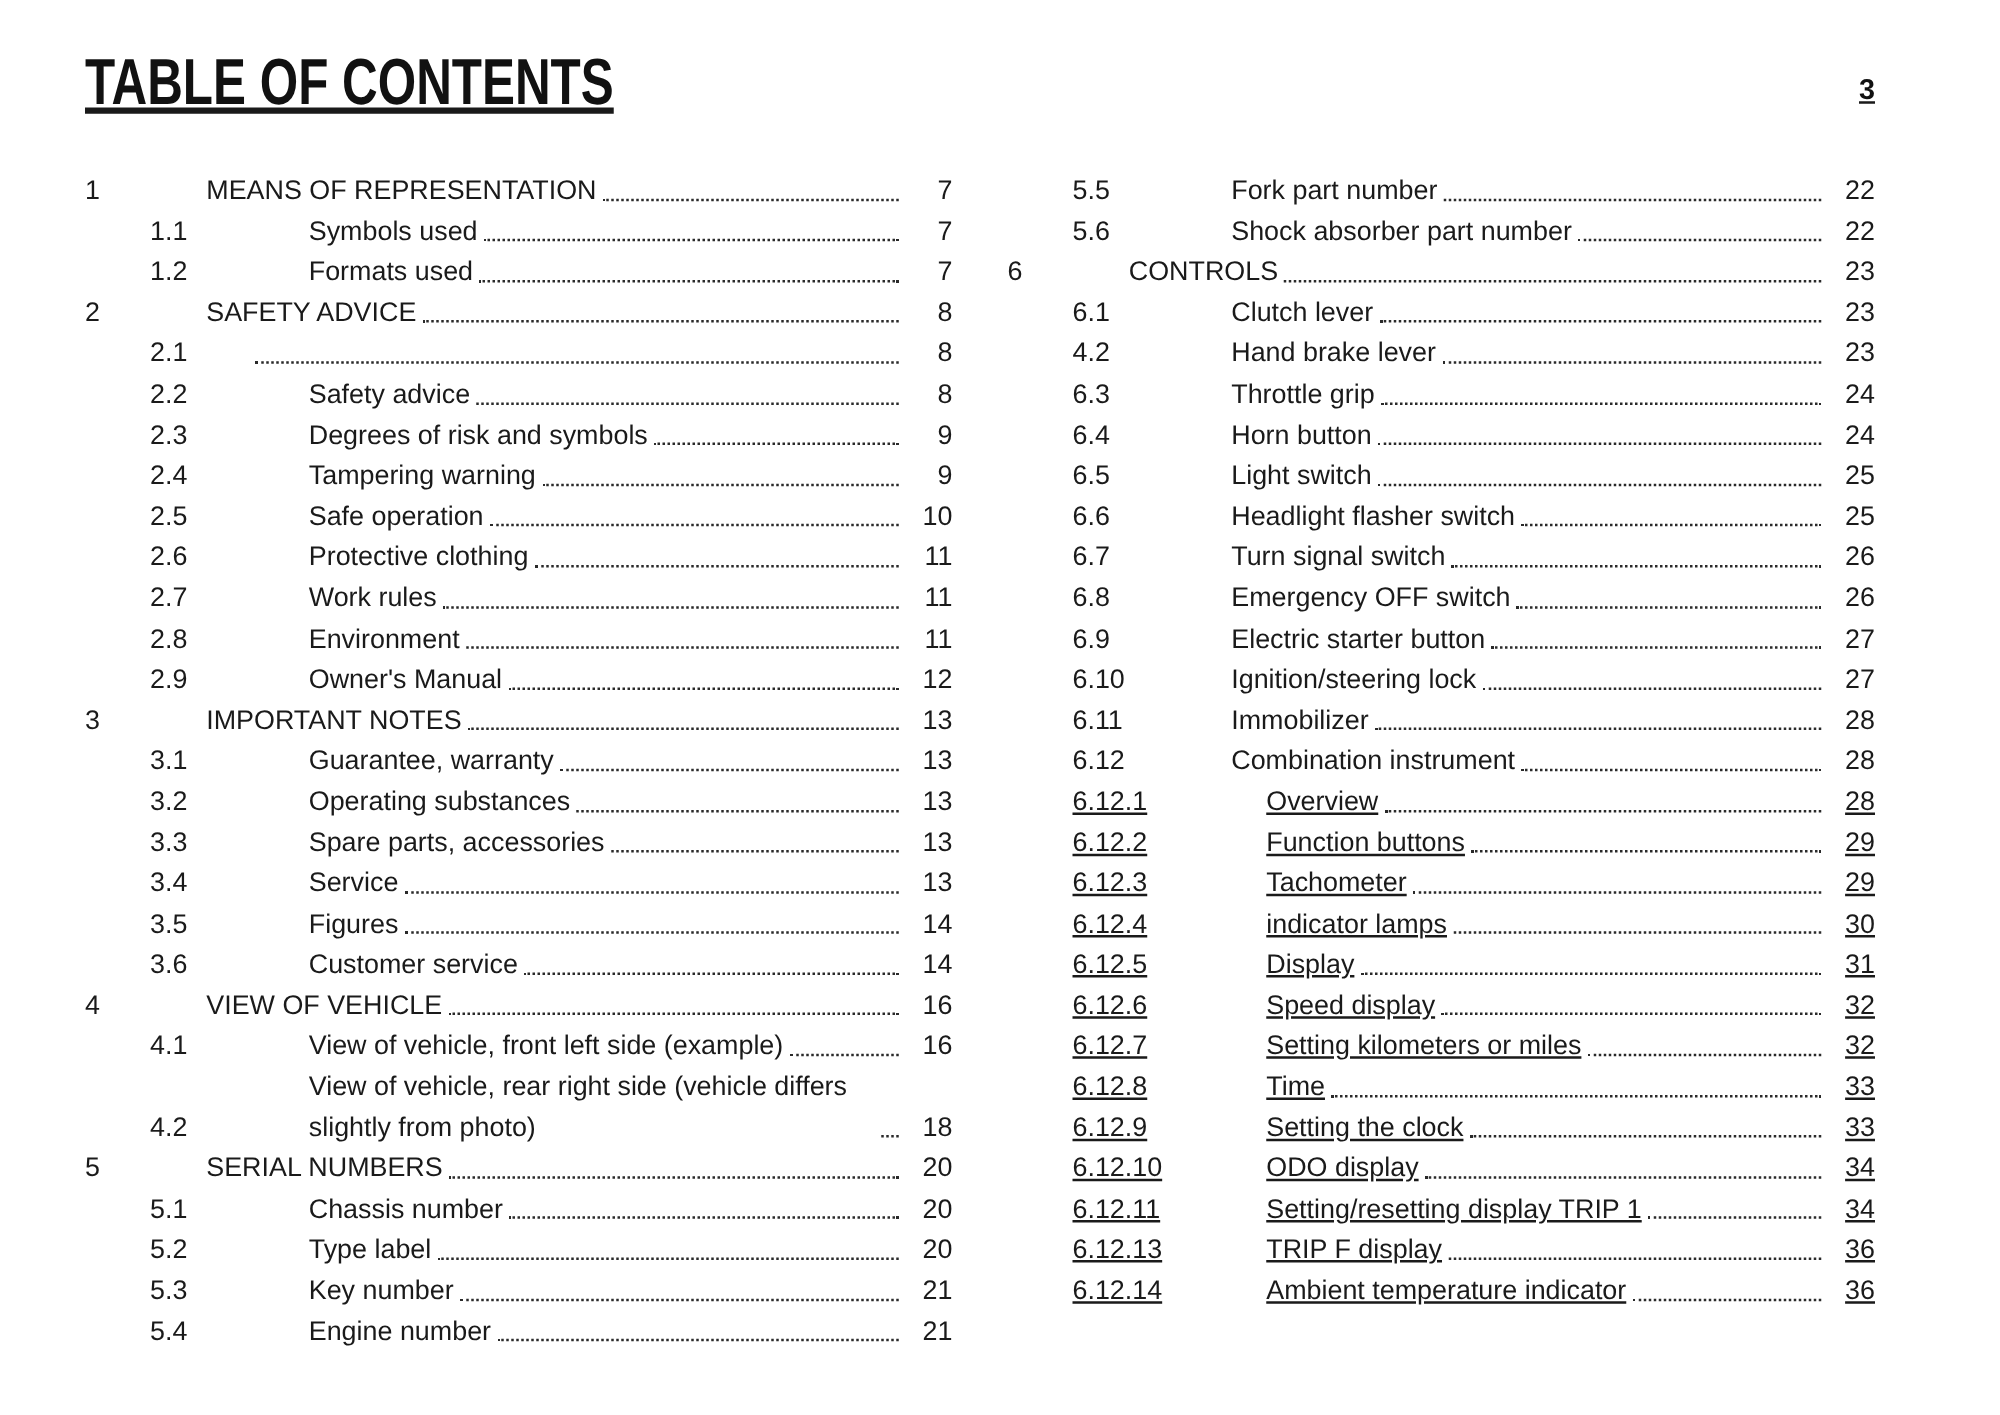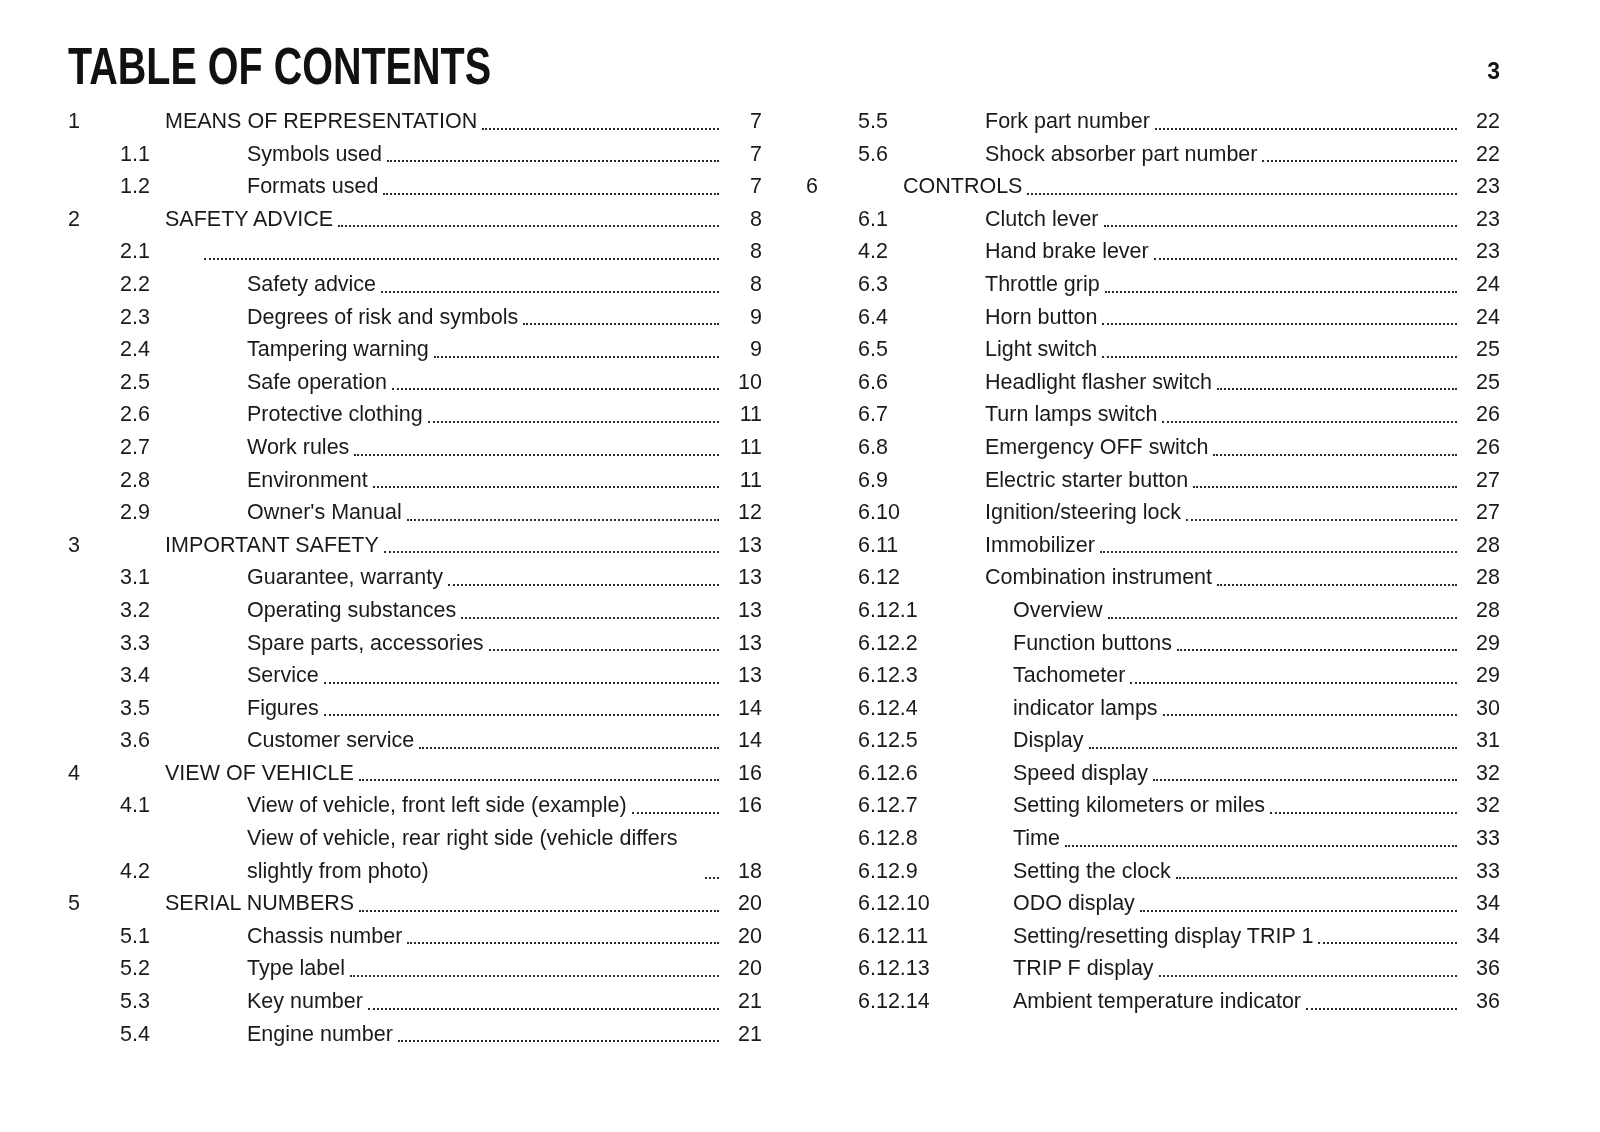--- a/index.html
+++ b/index.html
@@ -14,21 +14,22 @@
     height: 1132px;
     background: #ffffff;
     box-sizing: border-box;
     padding: 36px 100px 0 68px;
     overflow: hidden;
   }
   .header {
     display: flex;
     align-items: flex-start;
     justify-content: space-between;
-    margin-bottom: 9px;
+    margin-bottom: 40px;
+    text-decoration: underline;
   }
   h1.title {
     margin: 0;
     font-size: 52px;
     font-weight: 800;
     letter-spacing: 0px;
     transform: scaleX(0.76);
     transform-origin: left top;
     white-space: nowrap;
     color: #111111;
@@ -73,21 +74,21 @@
   .row .pg {
     flex: none;
     width: 40px;
     text-align: right;
     white-space: nowrap;
   }
   
   .row.lv1 .num { width: 52px; }
   .row.lv2 { padding-left: 52px; }
   .row.lv2 .num { width: 82px; }
-  .row.lv3 { padding-left: 52px; }
+  .row.lv3 { padding-left: 52px; text-decoration: underline; }
   .row.lv3 .num { width: 110px; }
 </style>
 </head>
 <body>
 
 <div class="sheet">
   <div class="header">
     <h1 class="title">TABLE OF CONTENTS</h1>
     <div class="pagenum">3</div>
   </div>
@@ -165,21 +166,21 @@
     <span class="pg">11</span>
   </div>
         <div class="row lv2">
     <span class="num">2.9</span>
     <span class="label">Owner's Manual</span>
     <span class="dots"></span>
     <span class="pg">12</span>
   </div>
         <div class="row lv1">
     <span class="num">3</span>
-    <span class="label">IMPORTANT SAFETY</span>
+    <span class="label">IMPORTANT NOTES</span>
     <span class="dots"></span>
     <span class="pg">13</span>
   </div>
         <div class="row lv2">
     <span class="num">3.1</span>
     <span class="label">Guarantee, warranty</span>
     <span class="dots"></span>
     <span class="pg">13</span>
   </div>
         <div class="row lv2">
@@ -311,21 +312,21 @@
     <span class="pg">25</span>
   </div>
         <div class="row lv2">
     <span class="num">6.6</span>
     <span class="label">Headlight flasher switch</span>
     <span class="dots"></span>
     <span class="pg">25</span>
   </div>
         <div class="row lv2">
     <span class="num">6.7</span>
-    <span class="label">Turn lamps switch</span>
+    <span class="label">Turn signal switch</span>
     <span class="dots"></span>
     <span class="pg">26</span>
   </div>
         <div class="row lv2">
     <span class="num">6.8</span>
     <span class="label">Emergency OFF switch</span>
     <span class="dots"></span>
     <span class="pg">26</span>
   </div>
         <div class="row lv2">

